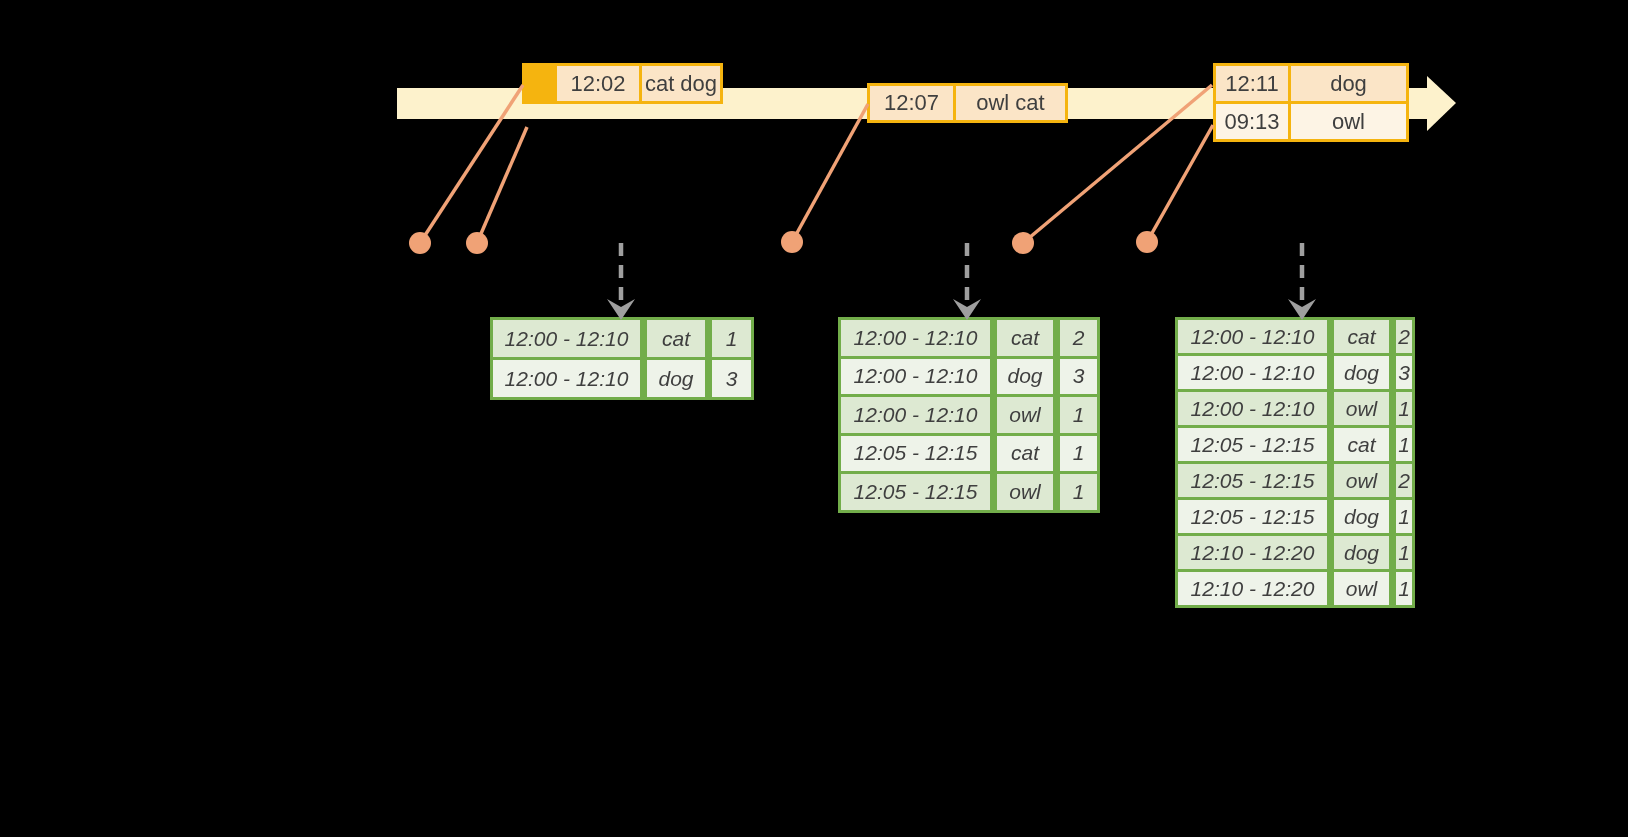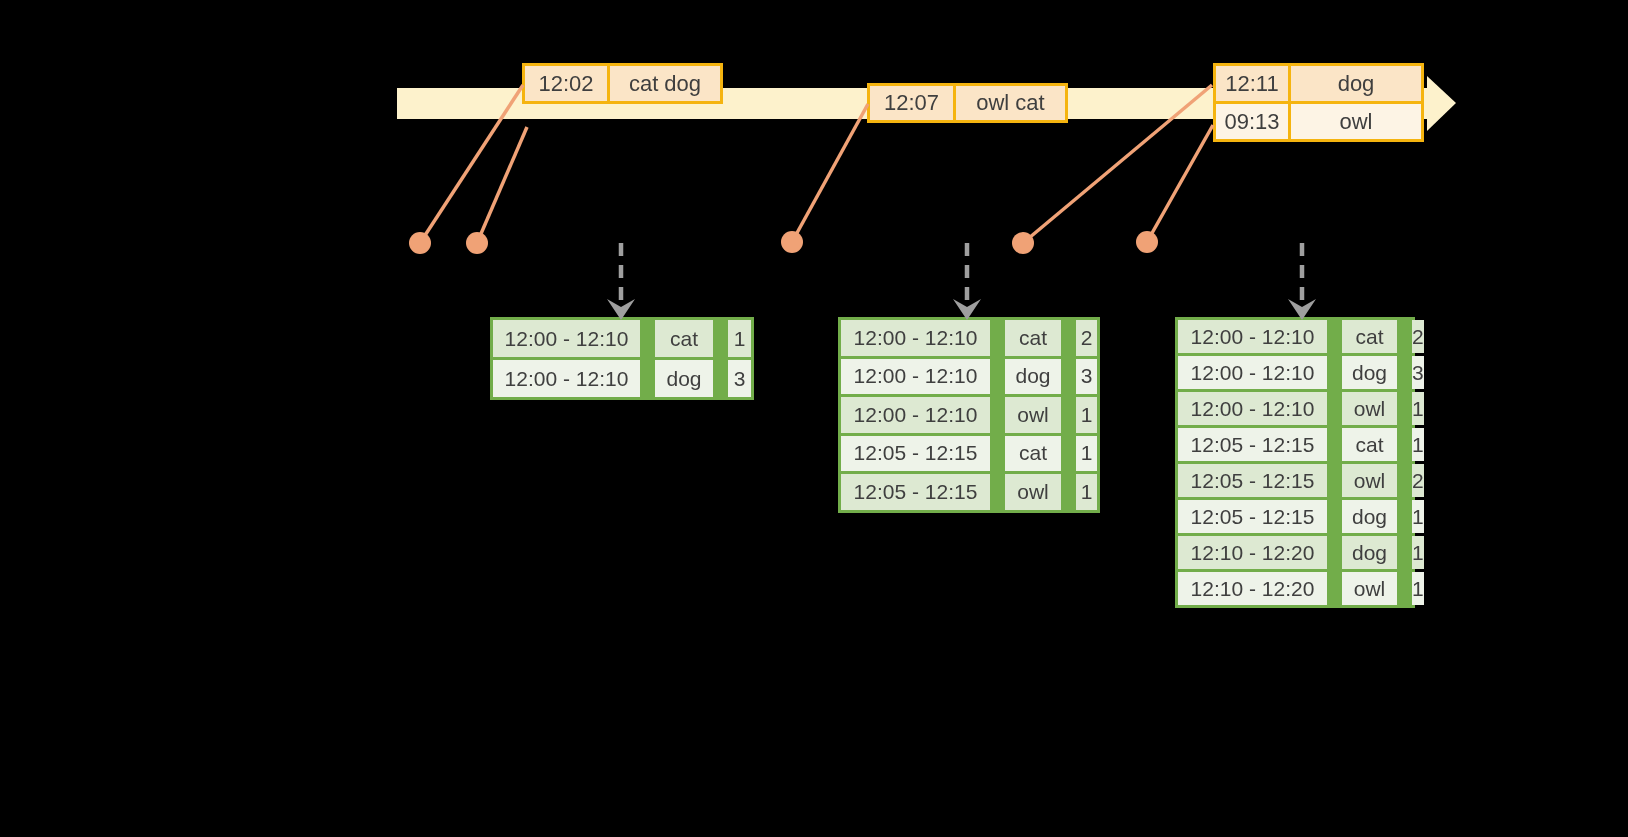--- a/index.html
+++ b/index.html
@@ -16,29 +16,29 @@
   svg.layer{position:absolute; left:0; top:0; width:1628px; height:837px;}
   
   .etable{position:absolute; display:grid; gap:3px; background:var(--orange-border);
           border:3px solid var(--orange-border); box-sizing:border-box;}
   .erow{display:grid; gap:3px; background:var(--orange-border);}
   .erow>div{display:flex; align-items:center; justify-content:center;
             font-size:22px; color:var(--text); white-space:nowrap;}
   .erow:nth-child(odd)>div{background:var(--peach-fill);}
   .erow:nth-child(even)>div{background:var(--cream-fill);}
   #t1{left:522px; top:63px; width:201px; grid-auto-rows:35px;}
-  #t1 .erow{grid-template-columns:82px 1fr;}
+  #t1 .erow{grid-template-columns:82px 1fr;margin-left:32px;}
   #t2{left:867px; top:83px; width:201px; grid-auto-rows:34px;}
   #t2 .erow{grid-template-columns:83px 1fr;}
-  #t3{left:1213px; top:63px; width:211px; grid-auto-rows:35px;}
+  #t3{left:1213px; top:63px; width:196px; grid-auto-rows:35px;}
   #t3 .erow{grid-template-columns:72px 1fr;}
   
   .gtable{position:absolute; display:grid; gap:3px; background:var(--green-border);
           border:3px solid var(--green-border); box-sizing:border-box;}
-  .grow{display:grid; gap:15px; background:var(--green-border);}
+  .grow{display:grid; gap:7px; background:var(--green-border);font-style:italic;}
   .grow>div{display:flex; align-items:center; justify-content:center;
             font-size:21px; color:var(--text); white-space:nowrap;}
   .grow:nth-child(odd)>div{background:var(--green-row-dark);}
   .grow:nth-child(even)>div{background:var(--green-row-light);}
   #g1{left:490px; top:317px; width:264px; grid-auto-rows:37px;}
   #g1 .grow{grid-template-columns:147px 58px 1fr;}
   #g2{left:838px; top:317px; width:262px; grid-auto-rows:35.5px;}
   #g2 .grow{grid-template-columns:149px 56px 1fr;}
   #g3{left:1175px; top:317px; width:240px; grid-auto-rows:33px;}
   #g3 .grow{grid-template-columns:149px 55px 1fr;}

